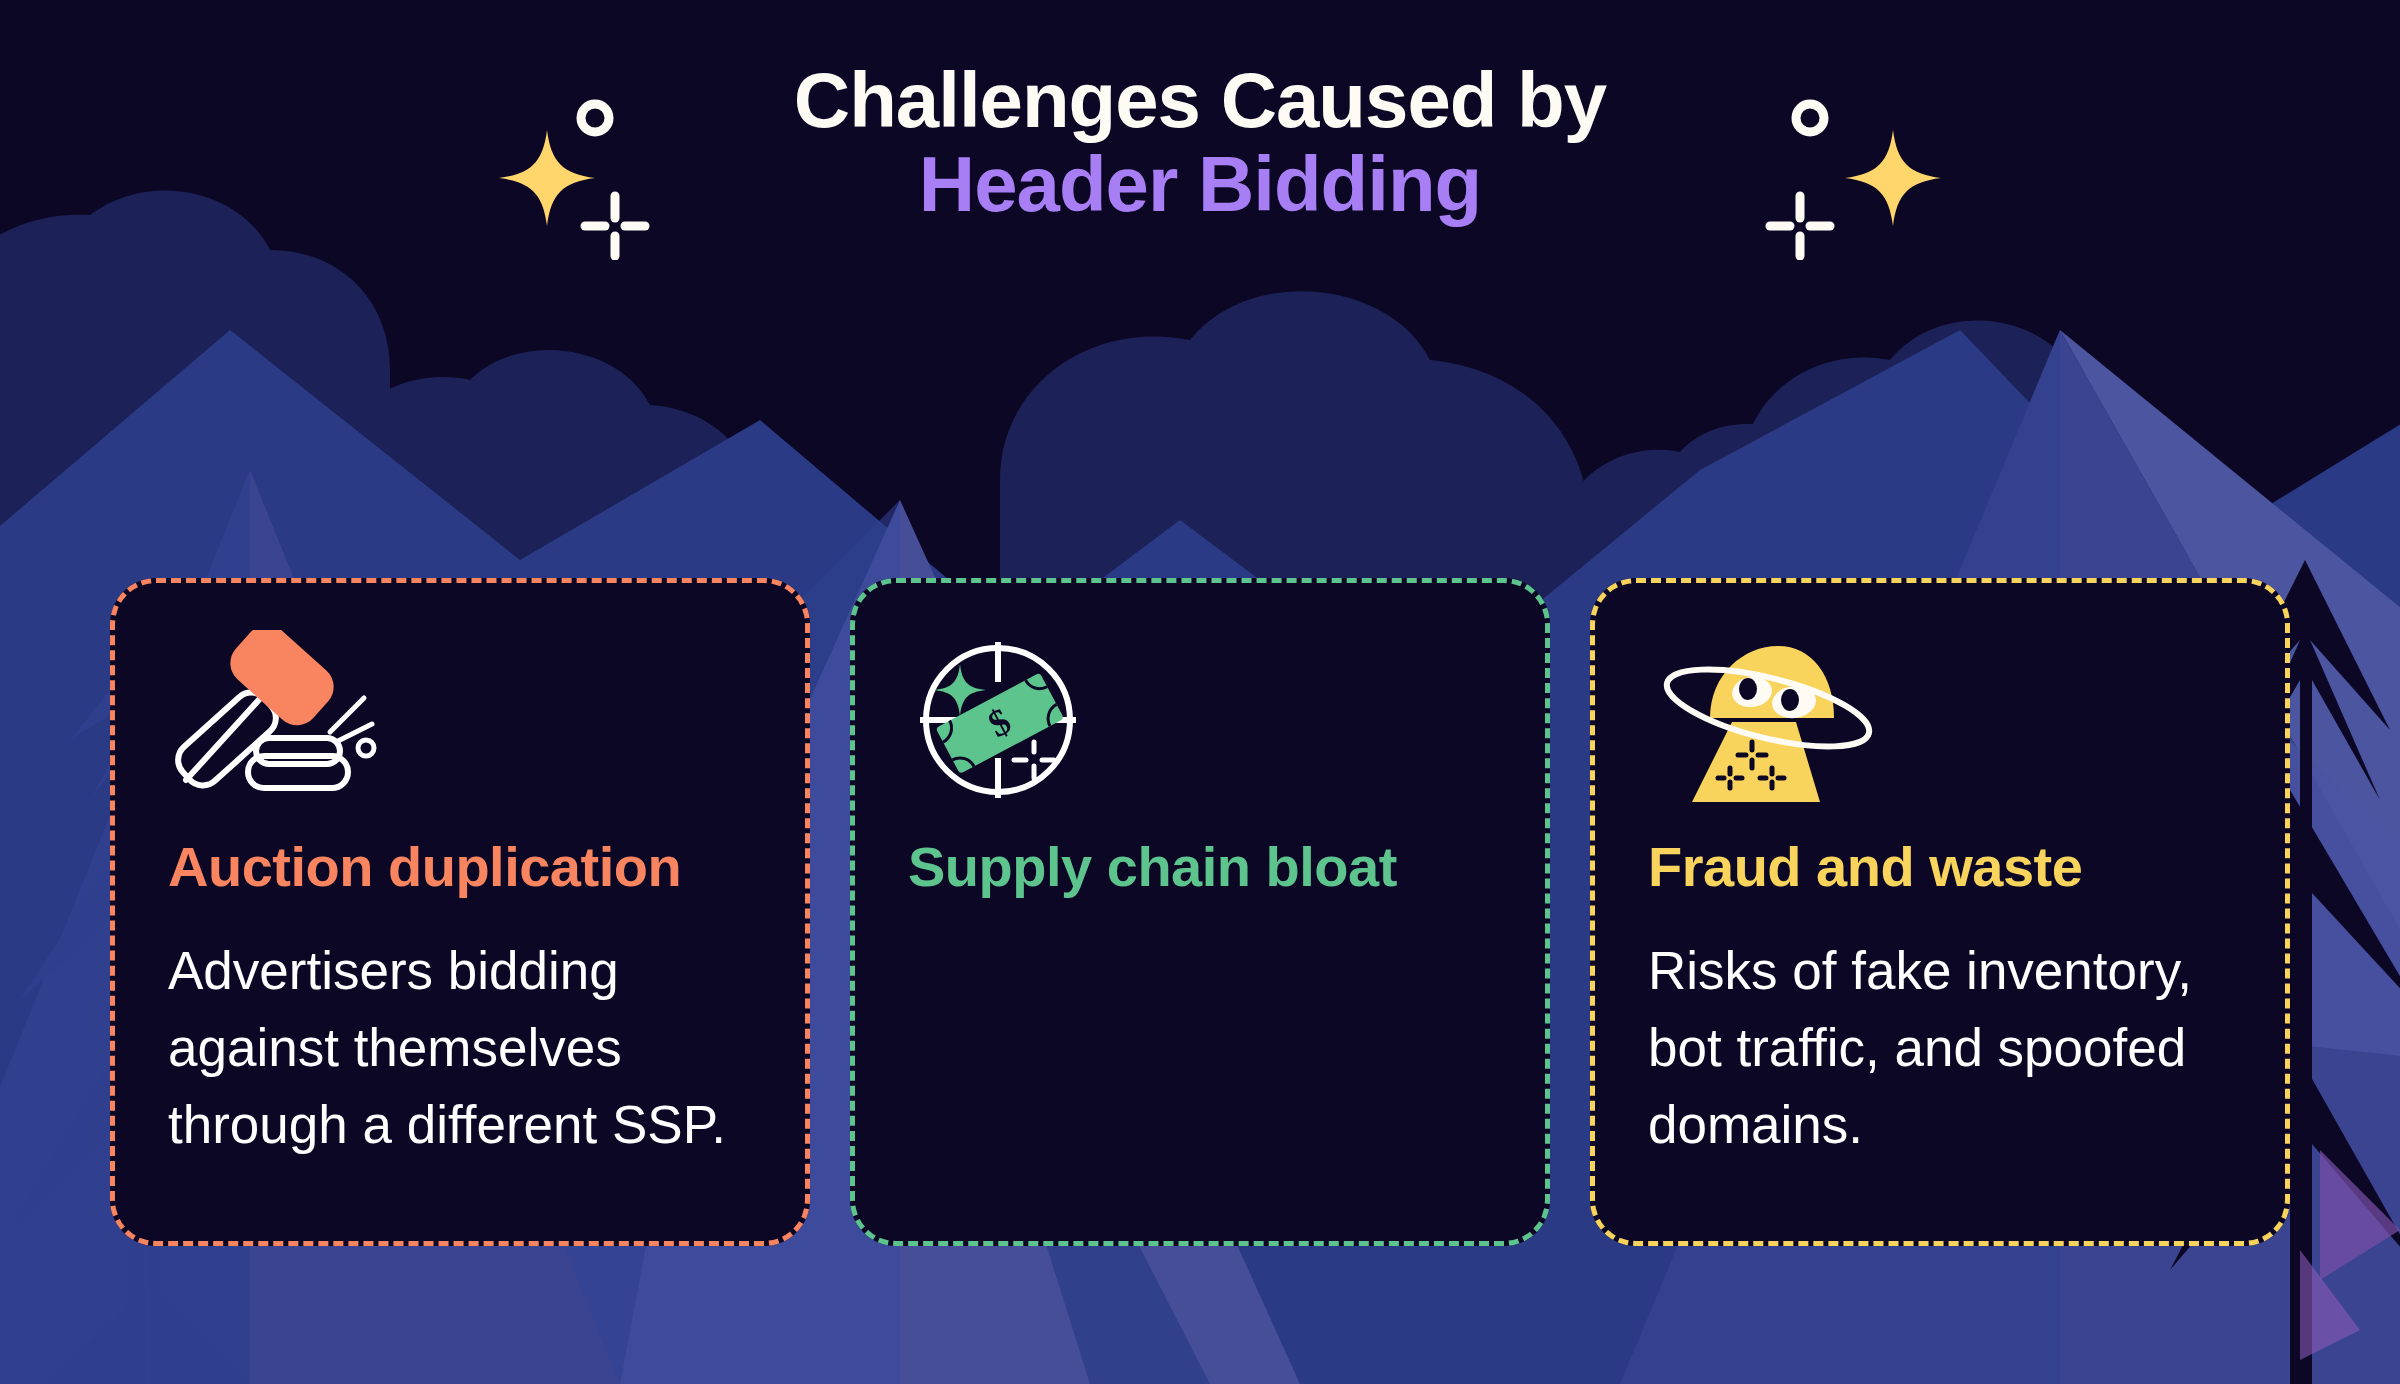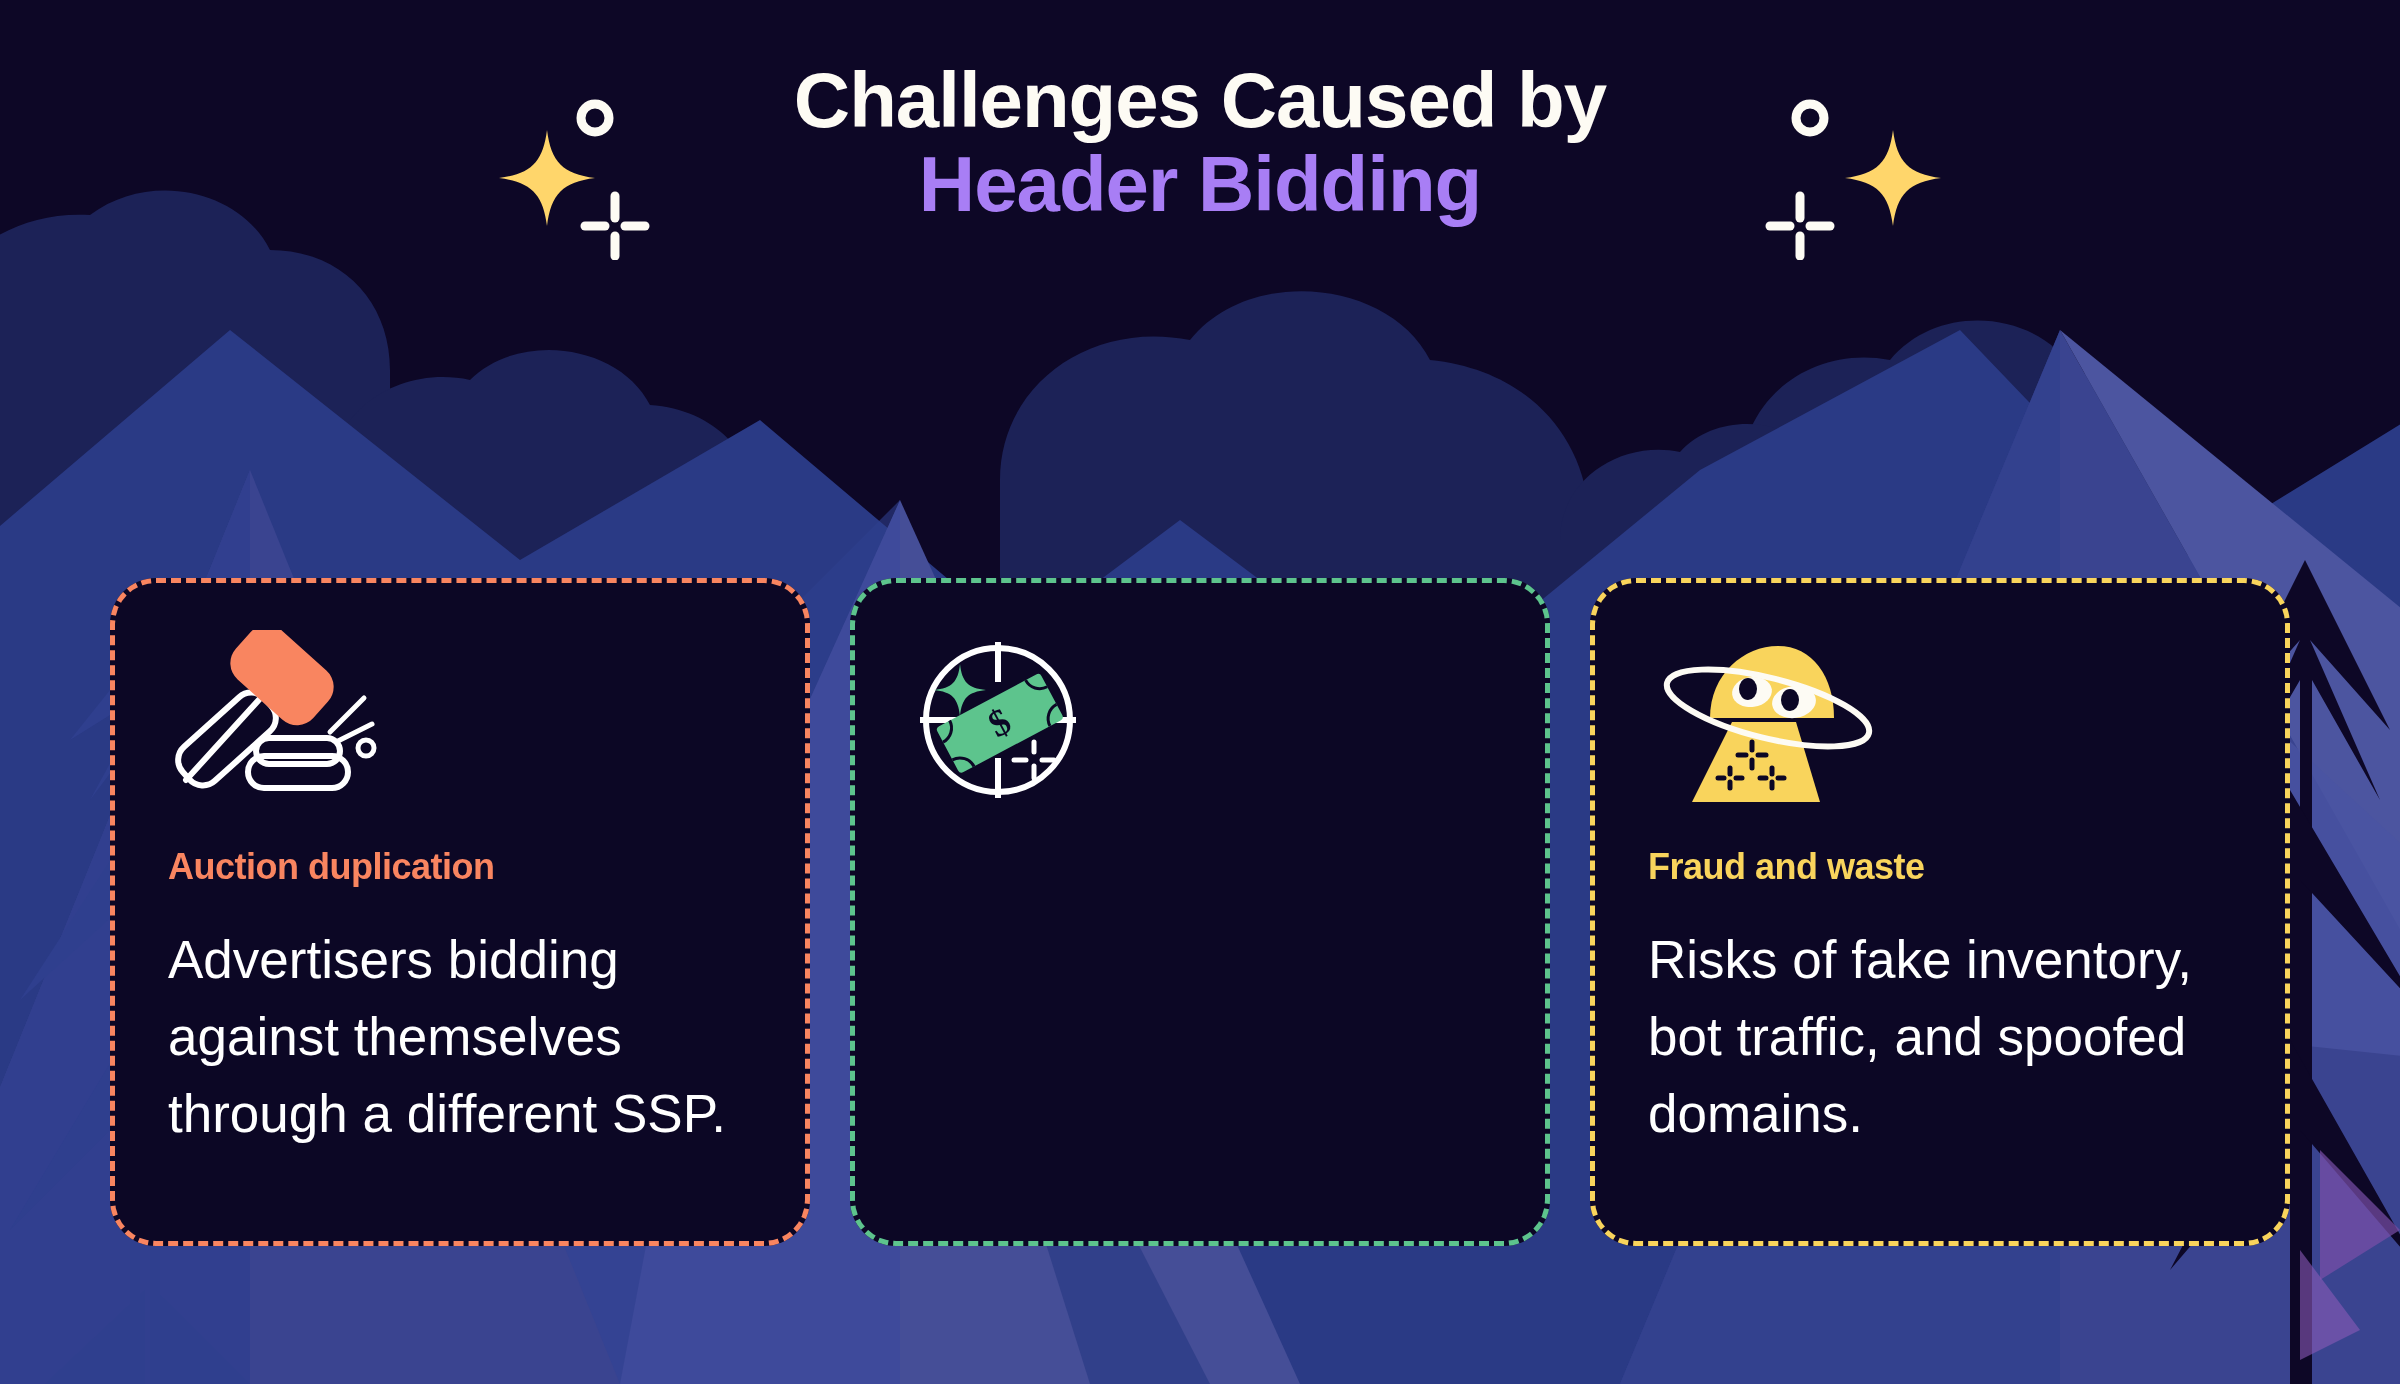--- a/index.html
+++ b/index.html
@@ -45,22 +45,22 @@
     border-radius:46px;
     border:5px dashed;
     pointer-events:none;
   }
   .card-1 .card-border { border-color:#f98560; }
   .card-2 .card-border { border-color:#5dc48d; }
   .card-3 .card-border { border-color:#f9d45c; }
 
   .card-icon { height:190px; display:flex; align-items:flex-start; }
   .card-title {
-    font-size:36px; font-weight:bold; letter-spacing:-0.5px;
-    margin-top:26px; margin-bottom:34px;
+    font-size:56px; font-weight:bold; letter-spacing:-0.5px;
+    margin-top:14px; margin-bottom:34px;
   }
   .card-1 .card-title { color:#f98560; }
   .card-2 .card-title { color:#5dc48d; }
   .card-3 .card-title { color:#f9d45c; }
   .card-body {
     font-size:53px; line-height:1.45; color:#ffffff; font-weight:400;
   }
 </style>
 </head>
 <body>
@@ -200,20 +200,21 @@
                    C50,68 44,62 26,60 C44,58 50,52 52,34 Z" fill="#5dc48d"></path>
 
           <g stroke="#ffffff" stroke-width="5" stroke-linecap="round">
             <line x1="126" y1="112" x2="126" y2="122"></line>
             <line x1="126" y1="136" x2="126" y2="148"></line>
             <line x1="106" y1="130" x2="118" y2="130"></line>
             <line x1="134" y1="130" x2="146" y2="130"></line>
           </g>
         </svg>
       </div>
+      <div class="card-title">Supply chain bloat</div>
     </div>
 
     <div class="card card-3">
       <div class="card-border"></div>
       <div class="card-icon">
         <svg width="230" height="180" viewBox="0 0 230 180">
 
           <path d="M84,92 L148,92 L172,172 L44,172 Z" fill="#f9d45c"></path>
 
           <path d="M62,88 C62,44 96,16 130,16 C164,16 186,46 186,88 Z" fill="#f9d45c"></path>

